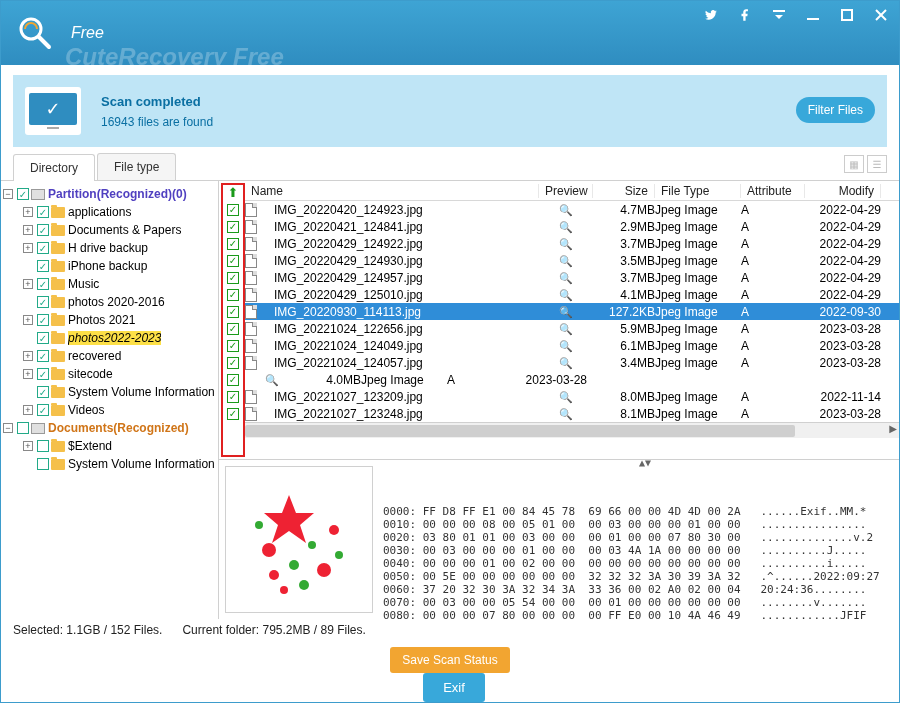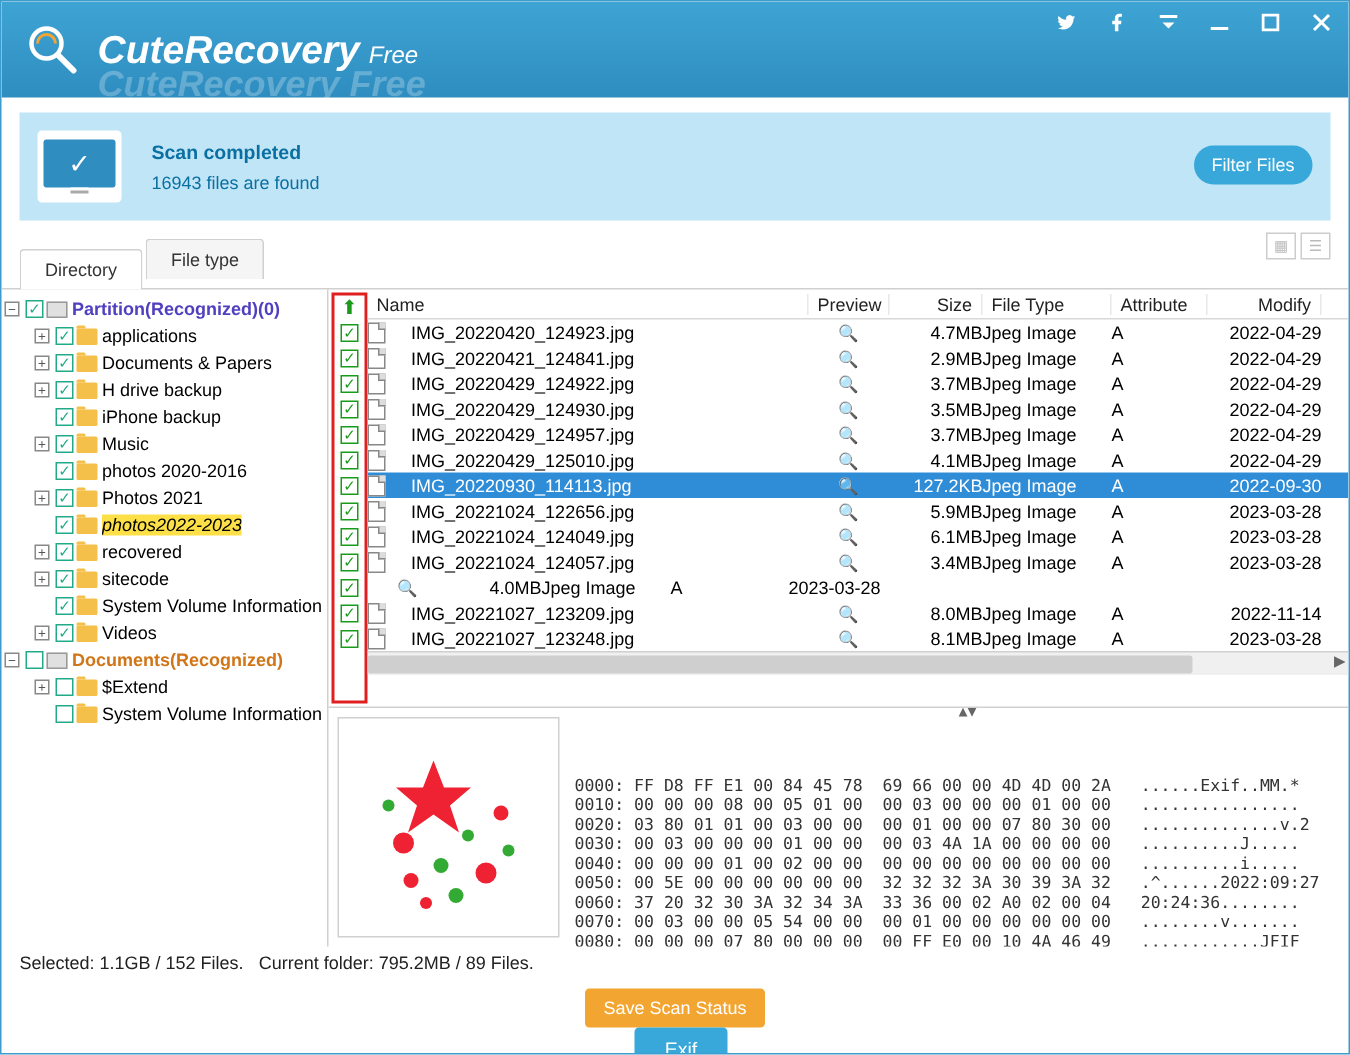--- a/index.html
+++ b/index.html
@@ -14,21 +14,21 @@
 .win-controls span { cursor: pointer; display: inline-flex; align-items: center; justify-content: center; width: 16px; height: 16px; }
 .scan-bar { background: #bfe5f6; height: 72px; margin: 10px 12px 6px 12px; display: flex; align-items: center; padding: 0 12px; position: relative; }
 .scan-monitor { width: 56px; height: 48px; background: #fff; border-radius: 3px; display: flex; flex-direction: column; align-items: center; justify-content: center; margin-right: 20px; }
 .scan-monitor .screen { width: 48px; height: 32px; background: #2f8dc0; border-radius: 2px; display: flex; align-items: center; justify-content: center; color: #fff; font-size: 18px; }
 .scan-monitor .stand { width: 12px; height: 4px; background: #fff; border-bottom: 2px solid #aaa; }
 .scan-text .line1 { color: #0a6fa2; font-weight: bold; font-size: 13px; }
 .scan-text .line2 { color: #0a6fa2; font-size: 12px; margin-top: 6px; }
 .filter-btn { position: absolute; right: 12px; top: 22px; background: #38a8da; color: #fff; border: none; padding: 6px 12px; border-radius: 13px; cursor: pointer; font-size: 12px; }
 .tabs-row { display: flex; align-items: center; border-bottom: 1px solid #d0d0d0; margin-top: 4px; padding: 0 12px; position: relative; }
 .tab { padding: 6px 16px; border: 1px solid #d0d0d0; border-bottom: none; background: #f5f5f5; margin-right: 2px; cursor: pointer; border-radius: 3px 3px 0 0; color: #333; }
-.tab.active { background: #fff; position: relative; top: 1px; margin-top: 12px; }
+.tab.active { background: #fff; position: relative; top: 1px; }
 .view-toggles { position: absolute; right: 12px; top: 2px; display: flex; gap: 3px; }
 .view-toggles .vt { width: 20px; height: 18px; border: 1px solid #ccc; background: #fff; display: flex; align-items: center; justify-content: center; color: #bbb; font-size: 10px; }
 .main { display: flex; height: 438px; }
 .tree { width: 218px; border-right: 1px solid #d0d0d0; overflow: hidden; padding: 4px 0; font-size: 12px; }
 .tree-node { display: flex; align-items: center; height: 18px; white-space: nowrap; }
 .exp { width: 10px; height: 10px; border: 1px solid #888; display: inline-flex; align-items: center; justify-content: center; font-size: 9px; line-height: 1; margin-right: 2px; color: #555; cursor: pointer; }
 .exp.blank { border: none; }
 .chk { width: 12px; height: 12px; border: 1px solid #2a8; display: inline-flex; align-items: center; justify-content: center; margin: 0 2px; color: #2a8; font-size: 10px; cursor: pointer; }
 .folder { width: 14px; height: 11px; background: #f5c04a; border-radius: 1px; display: inline-block; margin-right: 3px; position: relative; }
 .folder::before { content: ""; position: absolute; top: -2px; left: 0; width: 6px; height: 2px; background: #f5c04a; border-radius: 1px 1px 0 0; }
@@ -59,21 +59,21 @@
 .file-ic::after { content: ""; position: absolute; right: -1px; top: -1px; width: 4px; height: 4px; background: #ddd; border-left: 1px solid #888; border-bottom: 1px solid #888; }
 .mag { color: #999; font-size: 11px; }
 .grow.sel .mag { color: #dff; }
 .hscroll { height: 16px; background: #f0f0f0; border-top: 1px solid #d0d0d0; position: relative; }
 .hscroll .thumb { position: absolute; left: 0; top: 2px; height: 12px; width: 550px; background: #cfcfcf; border-radius: 2px; }
 .hscroll .rarrow { position: absolute; right: 2px; top: 0; font-size: 10px; color: #666; }
 .preview-area { height: 160px; display: flex; border-top: 1px solid #d0d0d0; }
 .preview-img-box { width: 148px; border: 1px solid #d0d0d0; margin: 6px; background: #fff; display: flex; align-items: center; justify-content: center; }
 .hex-box { flex: 1; font-family: Consolas, monospace; font-size: 11px; color: #333; padding: 6px 4px; white-space: pre; overflow: hidden; position: relative; }
 .hex-handle { position: absolute; top: -3px; left: 50%; font-size: 10px; color: #666; }
-.status-sel { padding: 4px 12px; font-size: 12px; color: #222; display: flex; gap: 10px; }
+.status-sel { padding: 4px 12px; font-size: 12px; color: #222; display: flex; gap: 20px; }
 .bottom-btns { display: flex; padding: 6px 12px 10px 12px; align-items: center; flex-direction: column; }
 .save-scan { background: #f2a531; color: #fff; border: none; padding: 6px 12px; border-radius: 3px; cursor: pointer; font-size: 12px; }
 .spacer { flex: 1; }
 .btn { border: none; padding: 7px 20px; border-radius: 3px; color: #fff; cursor: pointer; font-size: 13px; margin-left: 8px; }
 .btn.home, .btn.back { background: #38a8da; }
 .recover-wrap { border: 2px solid #e02020; padding: 2px; margin-left: 8px; }
 .btn.recover { background: #f2a531; margin: 0; }
 .footer { background: #2f8dc0; color: #fff; height: 26px; display: flex; align-items: center; padding: 0 12px; font-size: 12px; }
 .footer .mid { flex: 1; text-align: center; font-weight: bold; }
 .footer .upg { color: #ffe45a; cursor: pointer; }
@@ -83,21 +83,20 @@
 
 <div class="header">
   <div class="logo-icon">
     <svg viewBox="0 0 40 40">
         <circle cx="16" cy="16" r="10" fill="none" stroke="#fff" stroke-width="3"></circle>
         <line x1="24" y1="24" x2="34" y2="34" stroke="#fff" stroke-width="4" stroke-linecap="round"></line>
         <path d="M10 16 A6 6 0 0 1 22 16" fill="none" stroke="#f2a531" stroke-width="2"></path>
       </svg>
   </div>
   <div class="app-title">
-    <span>CuteRecovery</span>
       <span class="suffix">Free</span>
   </div>
   <div class="title-shadow">CuteRecovery Free</div>
   <div class="win-controls">
     <span>
         <svg width="14" height="14" viewBox="0 0 24 24" fill="#fff">
           <path d="M22 5.8a8 8 0 0 1-2.4.7 4 4 0 0 0 1.8-2.3 8 8 0 0 1-2.6 1 4 4 0 0 0-7 3.7A11.5 11.5 0 0 1 3 4.6a4 4 0 0 0 1.3 5.4 4 4 0 0 1-1.9-.5v.1a4 4 0 0 0 3.3 4 4 4 0 0 1-1.9.1 4 4 0 0 0 3.8 2.8A8 8 0 0 1 2 18.3 11.4 11.4 0 0 0 8.3 20c7.5 0 11.7-6.3 11.7-11.7v-.5A8 8 0 0 0 22 5.8z"></path>
         </svg>
       </span>
     <span>

